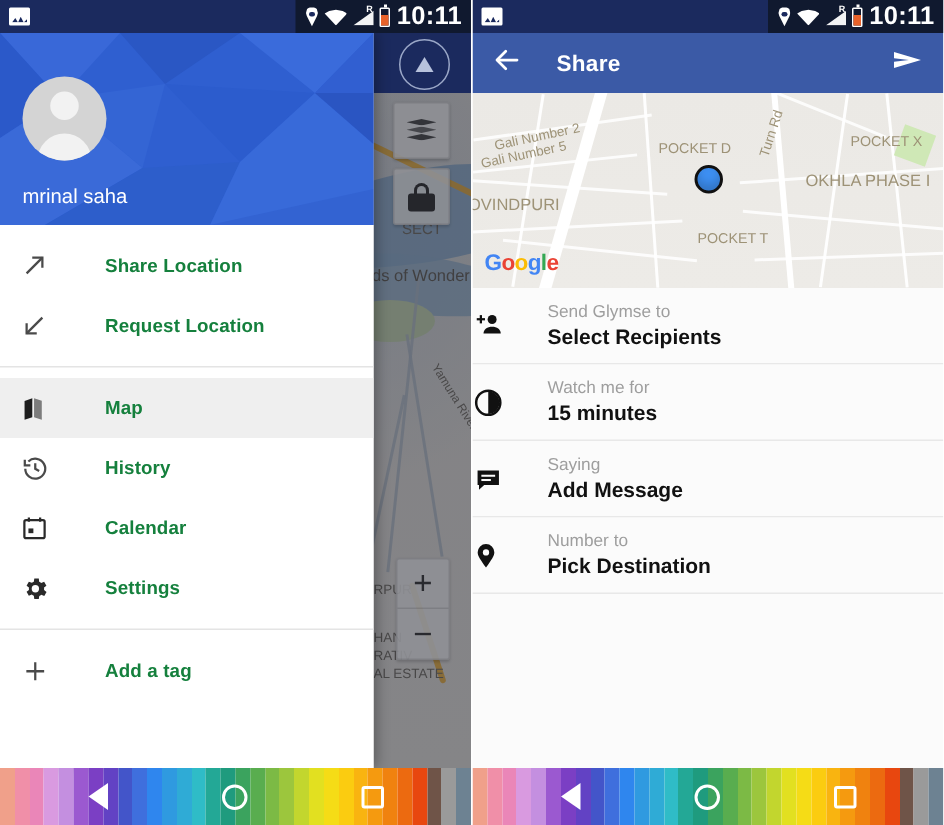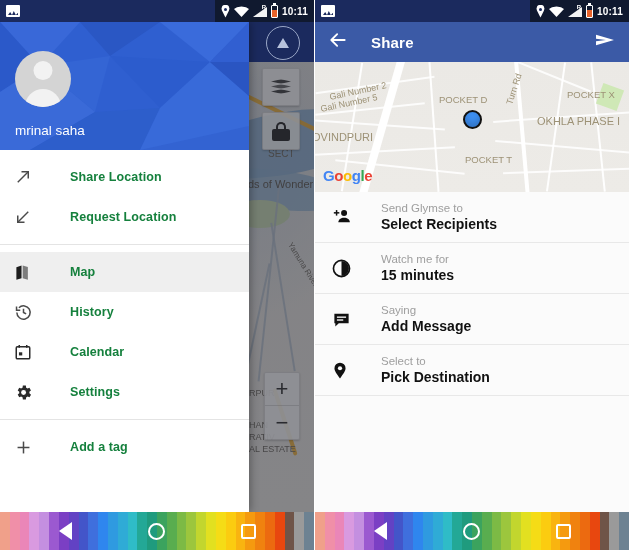--- a/index.html
+++ b/index.html
@@ -53,21 +53,21 @@
   .ic-sig { width:14px; height:12px; position:relative; }
   .ic-sig::before{
     content:""; position:absolute; left:0; bottom:0; width:14px; height:10px;
     background:#fff; clip-path: polygon(100% 0, 100% 100%, 0 100%);
     opacity:.95;
   }
   .ic-sig .r-badge{ position:absolute; top:-1px; right:1px; font-size:6px; line-height:6px; color:#fff; font-weight:bold; }
   .ic-batt { width:7px; height:13px; border:1.3px solid #fff; border-radius:1px; position:relative; }
   .ic-batt::before{ content:""; position:absolute; left:1.3px; right:1.3px; top:-3px; height:2px; background:#fff; }
   .ic-batt .lvl{ position:absolute; left:0; right:0; bottom:0; height:55%; background:#e8622a; }
-  .sb-time { font-size:10px; font-weight:bold; letter-spacing:.2px; }
+  .sb-time { font-size:17px; font-weight:bold; letter-spacing:.2px; }
 
   
   .map-under {
     position:absolute; inset:22px 0 38px 0;
     background:
       radial-gradient(circle at 70% 26%, rgba(120,160,210,.22), transparent 42%),
       linear-gradient(#e9e6e1, #eceae6);
     overflow:hidden;
   }
   .mu-water1{
@@ -263,21 +263,21 @@
   .gwm span:nth-child(1){ color:#4285F4; }
   .gwm span:nth-child(2){ color:#EA4335; }
   .gwm span:nth-child(3){ color:#FBBC05; }
   .gwm span:nth-child(4){ color:#4285F4; }
   .gwm span:nth-child(5){ color:#34A853; }
   .gwm span:nth-child(6){ color:#EA4335; }
 
   .share-list{ background:#fbfbfb; }
   .srow{
     display:flex; align-items:center; height:51px;
-    border-bottom:1px solid #e8e8e8; padding-left:16px; background:#fbfbfb;
+    border-bottom:1px solid #e8e8e8; padding-left:0; background:#fbfbfb;
     cursor:pointer;
   }
   .srow .sr-icon{ width:34px; color:#111; display:flex; align-items:center; }
   .srow .sr-text{ margin-left:16px; display:flex; flex-direction:column; justify-content:center; }
   .srow .sr-sub{ font-size:11.5px; color:#9e9e9e; line-height:14px; }
   .srow .sr-main{ font-size:14px; font-weight:bold; color:#111; line-height:17px; margin-top:1px; }
   .share-rest{ background:#fbfbfb; flex:1; }
 
   
   .navbar{
@@ -642,21 +642,21 @@
       </div>
 
       <div class="srow">
         <span class="sr-icon">
           <svg width="18" height="21" viewBox="0 0 24 24" fill="#111">
             <path d="M12 22.5c4.8-6.7 7.4-10.3 7.4-13.6A7.4 7.4 0 0 0 4.6 8.9C4.6 12.2 7.2 15.8 12 22.5z"></path>
             <circle cx="12" cy="9" r="2.8" fill="#fbfbfb"></circle>
           </svg>
         </span>
         <span class="sr-text">
-          <span class="sr-sub">Select to</span>
+          <span class="sr-sub">Number to</span>
           <span class="sr-main">Pick Destination</span>
         </span>
       </div>
 
       <div class="share-rest" style="height:120px;"></div>
     </div>
 
     <div class="navbar">
       <div class="stripes" id="stripes-right">
           <i style="background: rgb(240, 160, 138);"></i>

